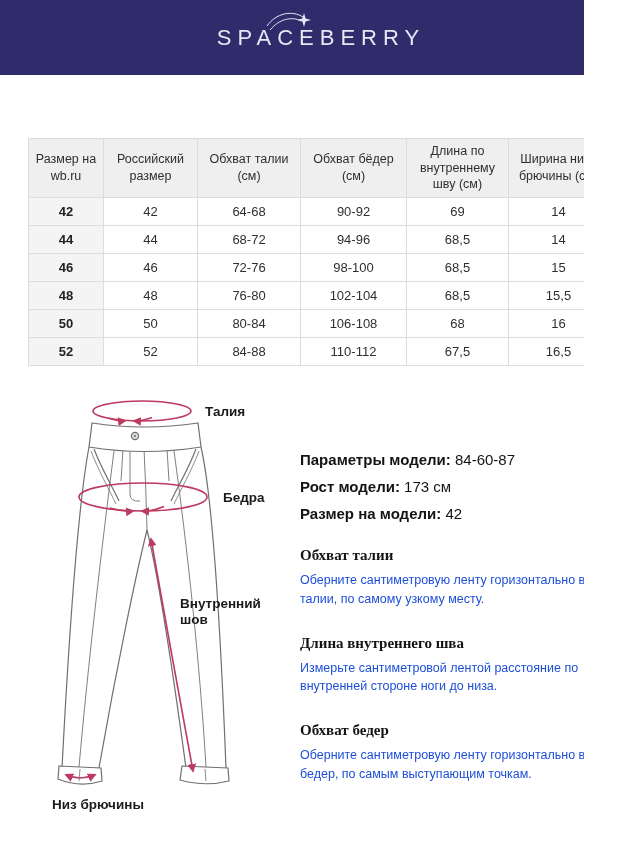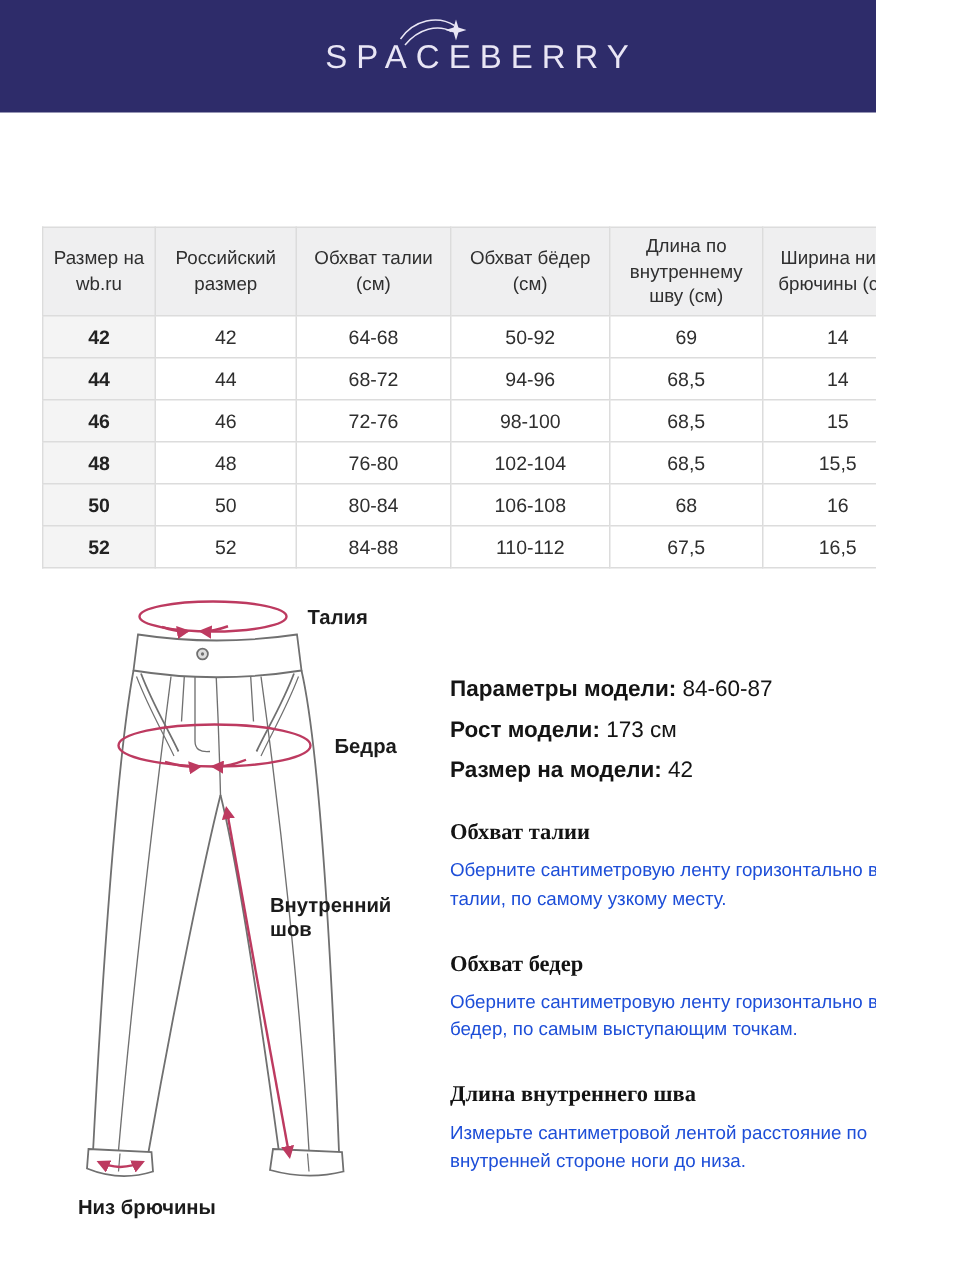--- a/index.html
+++ b/index.html
@@ -8,21 +8,21 @@
   .page { position:relative; width:584px; height:848px; background:#fff; overflow:hidden; }
 
   
   .banner { position:absolute; top:0; left:0; width:636px; height:75px;
             display:flex; align-items:center; justify-content:center; }
   .brand-wrap { position:relative; }
   .brand-text { font-size:22px; letter-spacing:6px; font-weight:400; padding-left:6px; }
   .comet { position:absolute; left:55px; top:-16px; width:46px; height:26px; }
 
   
-  .table-wrap { position:absolute; top:151px; left:28px; width:580px; }
+  .table-wrap { position:absolute; top:138px; left:28px; width:580px; }
   table.size-table { width:580px; border-collapse:collapse; table-layout:fixed;
                      font-size:12.5px; color:#2f2f2f; }
   table.size-table col.c1{width:75px} col.c2{width:94px} col.c3{width:103px}
   col.c4{width:106px} col.c5{width:102px} col.c6{width:100px}
   table.size-table th, table.size-table td { border:1px solid #dcdcdc; text-align:center; vertical-align:middle; }
   table.size-table th { background:#efeff0; font-weight:400; height:57px; line-height:1.32; padding:4px 6px; }
   table.size-table td { background:#fff; height:28px; font-size:13px; }
   table.size-table td:first-child { background:#f4f4f4; font-weight:700; color:#222; }
 
   
@@ -75,21 +75,21 @@
             <th>Обхват бёдер (см)</th>
             <th>Длина по внутреннему шву (см)</th>
             <th>Ширина низа брючины (см)</th>
           </tr>
       </thead>
       <tbody>
           <tr>
             <td>42</td>
             <td>42</td>
             <td>64-68</td>
-            <td>50-92</td>
+            <td>90-92</td>
             <td>69</td>
             <td>14</td>
           </tr>
           <tr>
             <td>44</td>
             <td>44</td>
             <td>68-72</td>
             <td>94-96</td>
             <td>68,5</td>
             <td>14</td>
@@ -196,23 +196,23 @@
         <div class="model-line"><span class="lbl">Параметры модели:</span><span class="val"> 84-60-87</span></div>
         <div class="model-line"><span class="lbl">Рост модели:</span><span class="val"> 173 см</span></div>
         <div class="model-line"><span class="lbl">Размер на модели:</span><span class="val"> 42</span></div>
       </div>
     <div class="guide">
         <div class="guide-section">
           <div class="guide-title">Обхват талии</div>
           <div class="guide-text">Оберните сантиметровую ленту горизонтально вокруг талии, по самому узкому месту.</div>
         </div>
         <div class="guide-section">
+          <div class="guide-title">Длина внутреннего шва</div>
+          <div class="guide-text">Измерьте сантиметровой лентой расстояние по внутренней стороне ноги до низа.</div>
+        </div>
+        <div class="guide-section">
           <div class="guide-title">Обхват бедер</div>
           <div class="guide-text">Оберните сантиметровую ленту горизонтально вокруг бедер, по самым выступающим точкам.</div>
         </div>
-        <div class="guide-section">
-          <div class="guide-title">Длина внутреннего шва</div>
-          <div class="guide-text">Измерьте сантиметровой лентой расстояние по внутренней стороне ноги до низа.</div>
-        </div>
       </div>
   </div>
 
 </div>
 
 </body></html>

